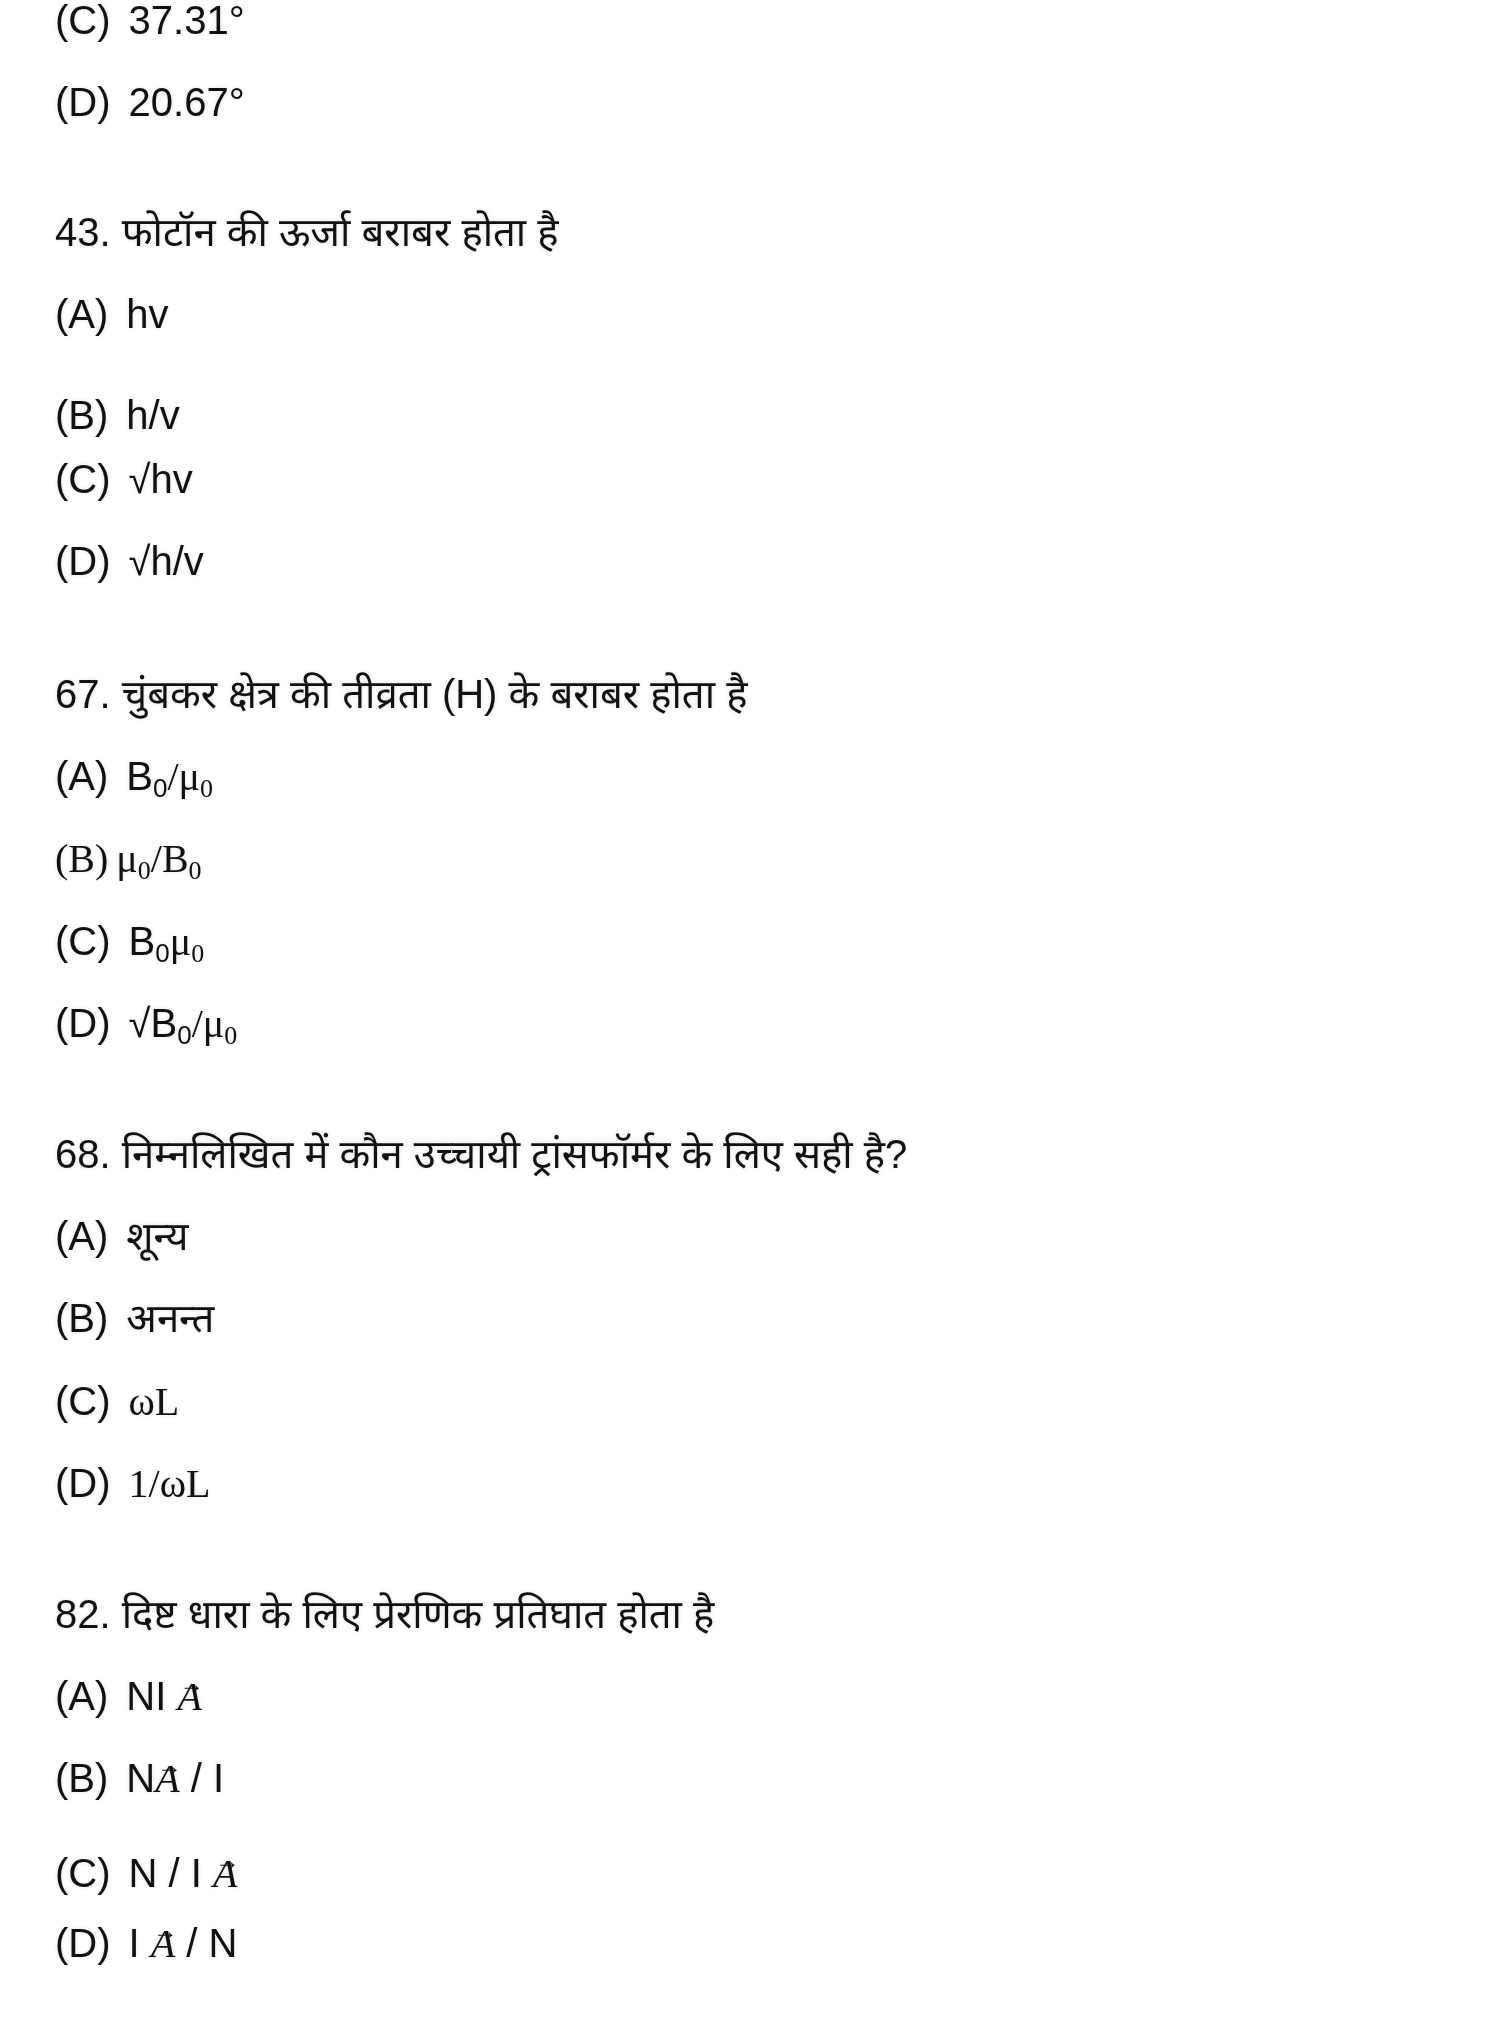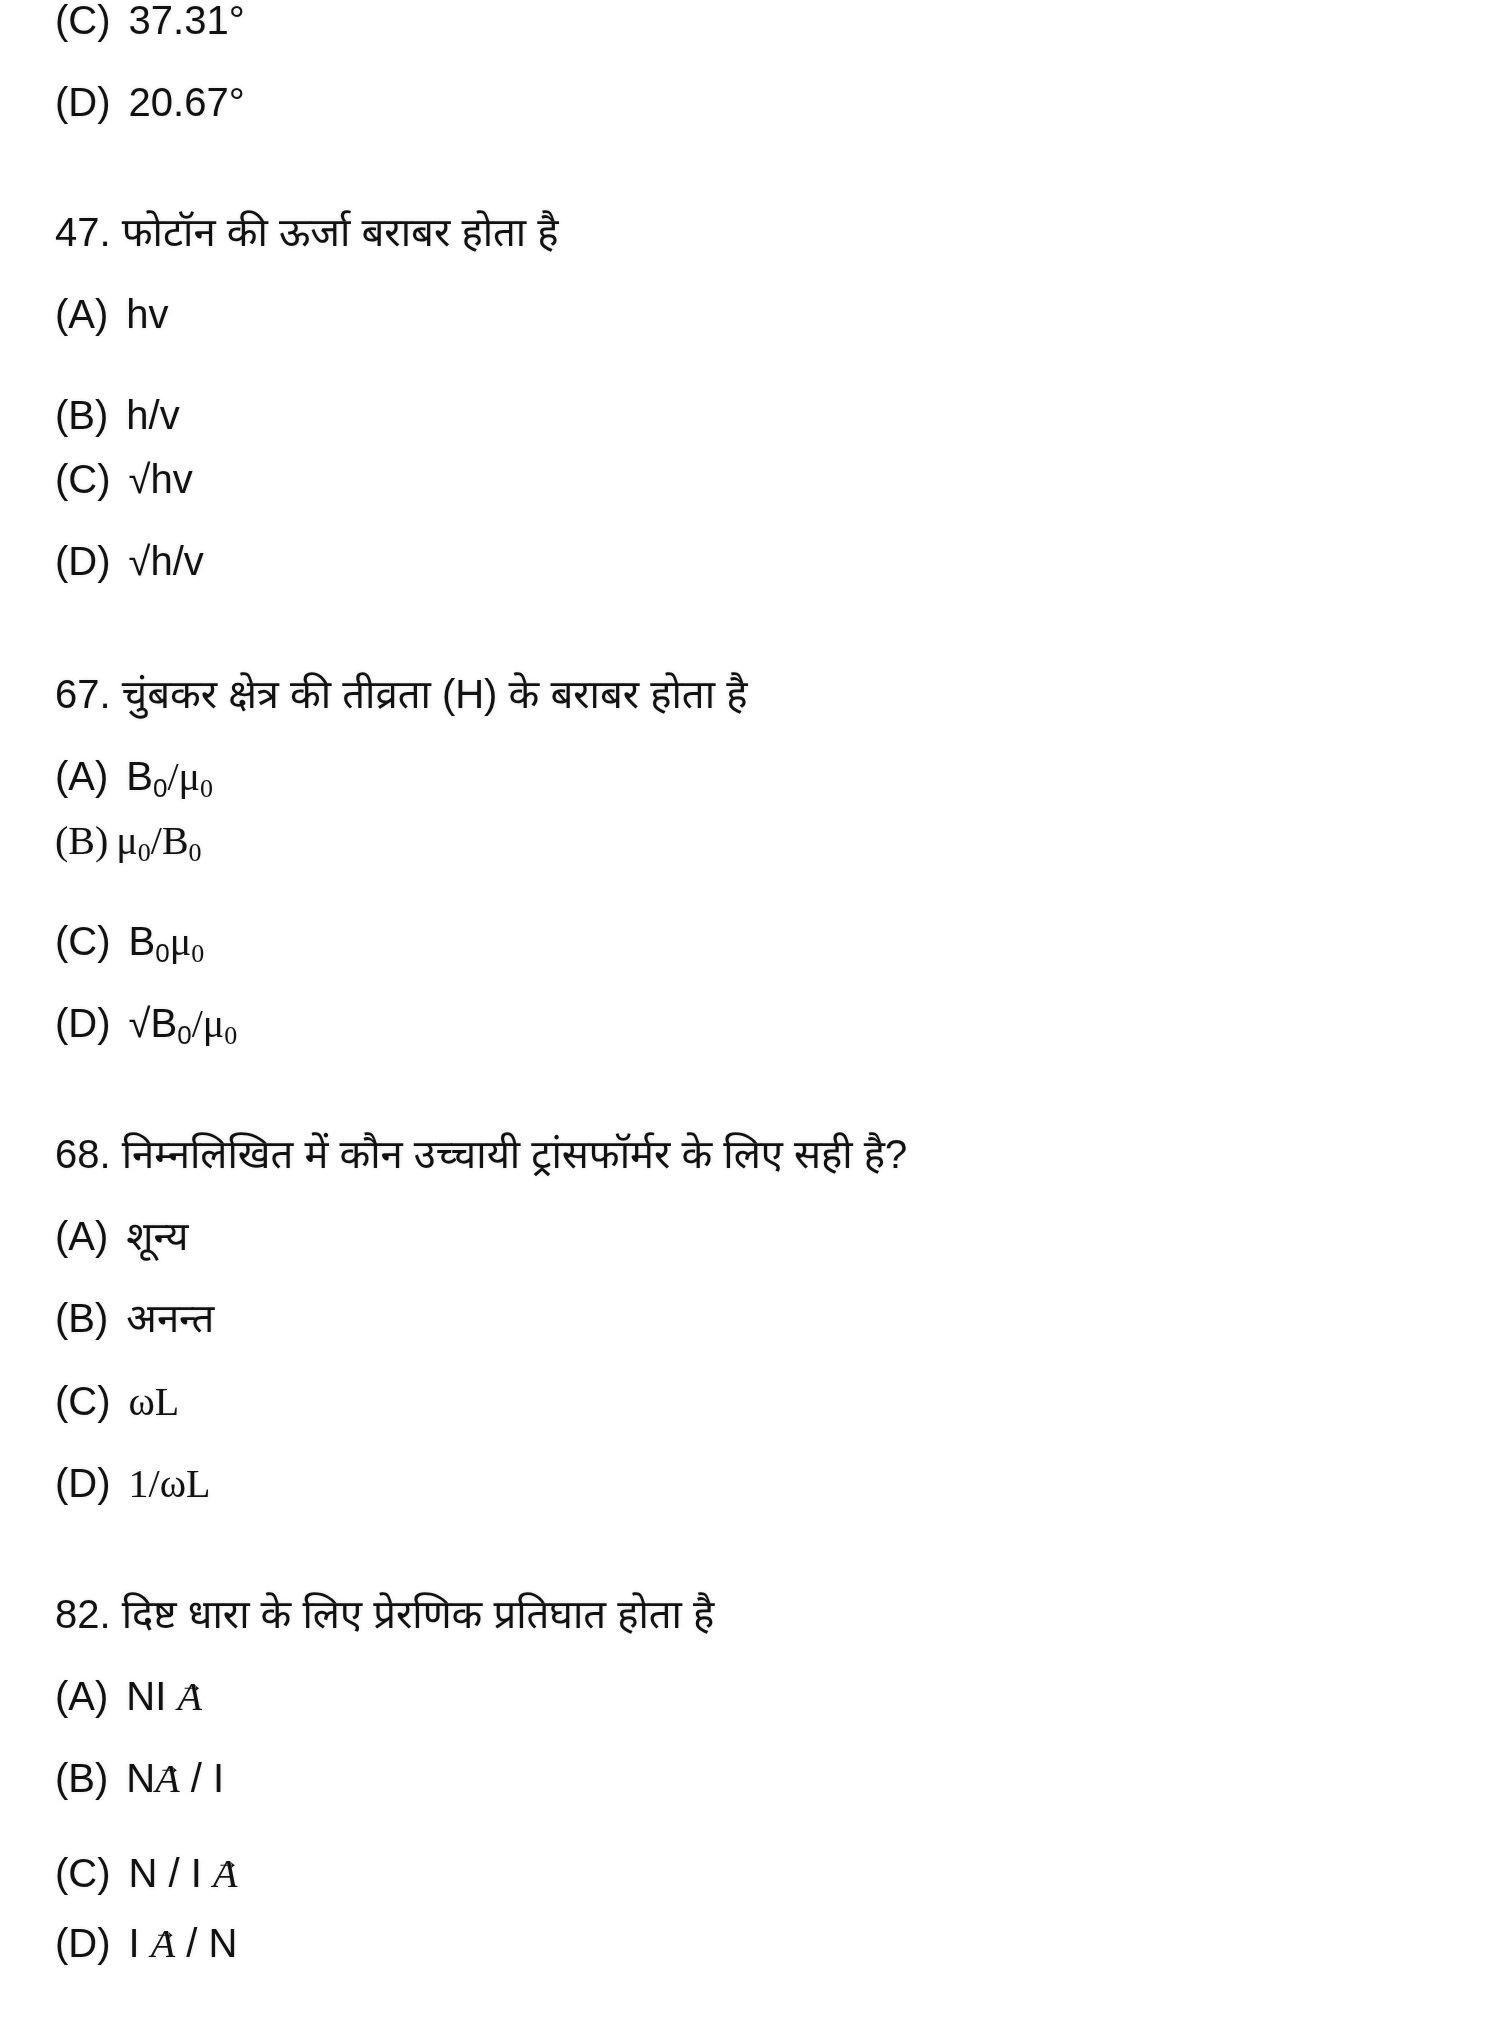--- a/index.html
+++ b/index.html
@@ -18,21 +18,21 @@
 <body>
 
 <div class="line" style="top:-4px">
   <span class="opt-label">(C)</span><span>37.31°</span>
 </div>
 <div class="line" style="top:78px">
   <span class="opt-label">(D)</span><span>20.67°</span>
 </div>
 
 <div class="line q" style="top:208px">
-  <span>47.</span>
+  <span>43.</span>
   <span>फोटॉन की ऊर्जा बराबर होता है</span>
 </div>
 <div class="line" style="top:290px">
   <span class="opt-label">(A)</span><span>hv</span>
 </div>
 <div class="line" style="top:391px">
   <span class="opt-label">(B)</span><span>h/v</span>
 </div>
 <div class="line" style="top:455px">
   <span class="opt-label">(C)</span><span>√hv</span>
@@ -41,21 +41,21 @@
   <span class="opt-label">(D)</span><span>√h/v</span>
 </div>
 
 <div class="line q" style="top:670px">
   <span>67.</span>
   <span>चुंबकर क्षेत्र की तीव्रता (H) के बराबर होता है</span>
 </div>
 <div class="line" style="top:752px">
   <span class="opt-label">(A)</span><span>B</span><sub>0</sub><span class="serif">/μ</span><sub class="serif">0</sub>
 </div>
-<div class="line serif" style="top:817px">
+<div class="line serif" style="top:835px">
   <span class="opt-label" style="margin-right:8px">(B)</span><span>μ</span><sub>0</sub><span>/B</span><sub>0</sub>
 </div>
 <div class="line" style="top:917px">
   <span class="opt-label">(C)</span><span>B</span><sub>0</sub><span class="serif">μ</span><sub class="serif">0</sub>
 </div>
 <div class="line" style="top:999px">
   <span class="opt-label">(D)</span><span>√B</span><sub>0</sub><span class="serif">/μ</span><sub class="serif">0</sub>
 </div>
 
 <div class="line q" style="top:1130px">

